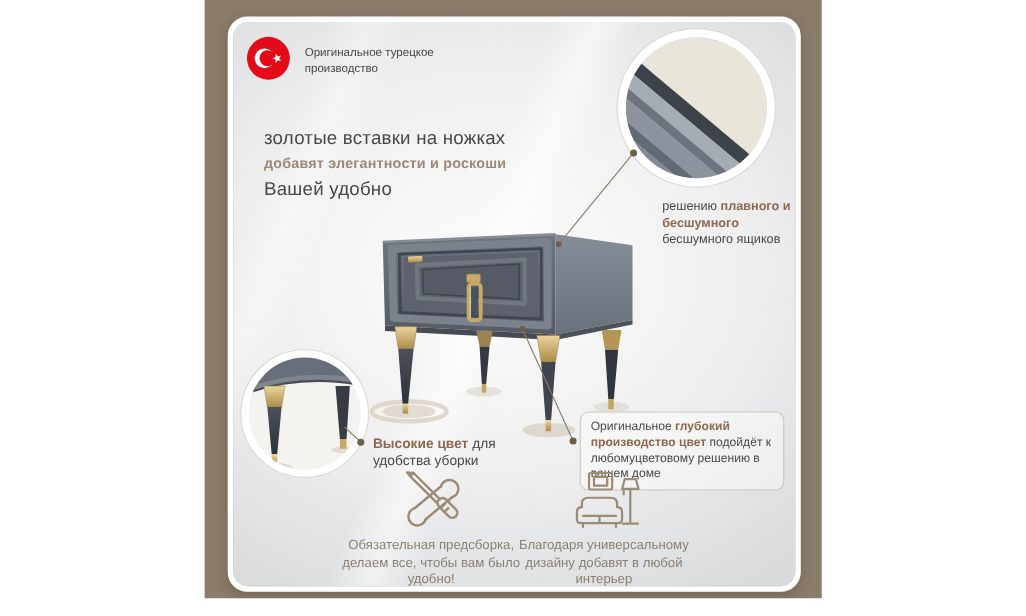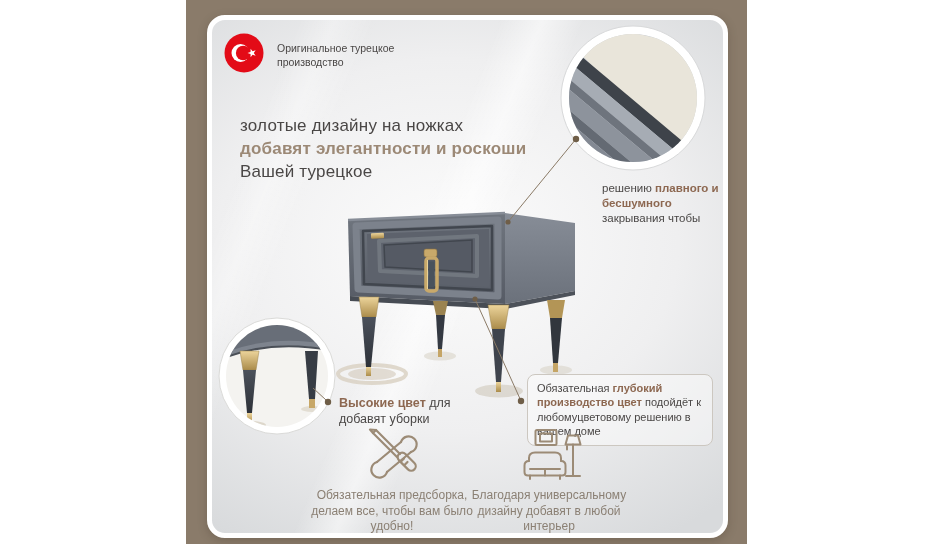--- a/index.html
+++ b/index.html
@@ -17,21 +17,21 @@
         box-shadow:0 3px 10px rgba(60,48,36,.25);}
   .card::after{content:"";position:absolute;inset:0;border-radius:13px;pointer-events:none;
         background:linear-gradient(112deg, transparent 40%, rgba(255,255,255,.55) 46%, transparent 52%),
                    linear-gradient(112deg, transparent 12%, rgba(255,255,255,.35) 17%, transparent 23%);}
   .art{position:absolute;left:0;top:0;width:933px;height:560px;pointer-events:none;}
   .badge{position:absolute;left:224px;top:33px;}
   .badge-flag{position:absolute;left:0;top:0;}
   .badge-text{position:absolute;left:53px;top:8px;width:165px;font-size:10.5px;line-height:1.35;color:var(--text-dark);}
   .heading{position:absolute;left:240px;top:114px;width:330px;}
   .h1,.h3{font-size:17px;color:var(--text-dark);line-height:23px;letter-spacing:.2px;}
-  .h2{font-size:17px;color:var(--heading-accent);font-weight:bold;line-height:23px;letter-spacing:.2px;}
+  .h2{font-size:13px;color:var(--heading-accent);font-weight:bold;line-height:23px;letter-spacing:.2px;}
   .co{color:var(--text-dark);}
   .co .acc{color:var(--callout-accent);font-weight:bold;}
   .co-mech{position:absolute;left:602px;top:181px;width:132px;font-size:11.5px;line-height:1.32;}
   .co-legs{position:absolute;left:339px;top:395px;width:138px;font-size:12.5px;line-height:1.3;}
   .co-box{position:absolute;left:527px;top:374px;width:186px;box-sizing:border-box;padding:6px 9px 7px 9px;
           border:1px solid var(--box-border);border-radius:8px;background:rgba(255,255,255,.45);
           font-size:11px;line-height:1.3;}
   .icon{position:absolute;}
   .icon-tools{left:362px;top:423px;}
   .icon-interior{left:521px;top:428px;}
@@ -168,30 +168,30 @@
     <svg class="badge-flag" width="40" height="40" viewBox="0 0 40 40">
       <circle cx="20" cy="20" r="19.5" fill="#e30b17"></circle>
       <circle cx="16.5" cy="20" r="9" fill="#ffffff"></circle>
       <circle cx="19.2" cy="20" r="7.3" fill="#e30b17"></circle>
       <polygon fill="#ffffff" points="23.5,20 26.54,18.94 26.61,15.72 28.56,18.29 31.64,17.36 29.8,20 31.64,22.64 28.56,21.71 26.61,24.28 26.54,21.06"></polygon>
     </svg>
     <div class="badge-text">Оригинальное турецкое производство</div>
   </div>
 
   <div class="heading">
-    <div class="h1">золотые дизайну на ножках</div>
+    <div class="h1">золотые вставки на ножках</div>
     <div class="h2">добавят элегантности и роскоши</div>
-    <div class="h3">Вашей турецкое</div>
+    <div class="h3">Вашей удобно</div>
   </div>
 
-  <div class="co co-mech"><span>решению </span><span class="acc">плавного и бесшумного</span><span> закрывания чтобы</span></div>
-
-  <div class="co co-legs"><span class="acc">Высокие цвет</span><span> для добавят уборки</span></div>
-
-  <div class="co co-box"><span>Обязательная </span><span class="acc">глубокий производство цвет</span><span> подойдёт к любомуцветовому решению в вашем доме</span></div>
+  <div class="co co-mech"><span>решению </span><span class="acc">плавного и бесшумного</span><span> бесшумного ящиков</span></div>
+
+  <div class="co co-legs"><span class="acc">Высокие цвет</span><span> для удобства уборки</span></div>
+
+  <div class="co co-box"><span>Оригинальное </span><span class="acc">глубокий производство цвет</span><span> подойдёт к любомуцветовому решению в вашем доме</span></div>
 
   <svg class="icon icon-tools" width="64" height="64" viewBox="0 0 64 64" fill="none" stroke="#9c8b76" stroke-width="2.2" stroke-linecap="round" stroke-linejoin="round">
     <path d="M14,7 L11,10 L35,34 M14,7 L38,31"></path>
     <path d="M11,10 L8,6.5 L14,7"></path>
     <path d="M37,31 a4.5,4.5 0 0,1 6.4,0 l9,9 a4.5,4.5 0 1,1 -6.4,6.4 l-9,-9 a4.5,4.5 0 0,1 0,-6.4 z"></path>
     <path d="M42,35.5 L39,38.5 M45.5,39 L42.5,42"></path>
     <path d="M25,49 a8,8 0 1,1 -10,-10"></path>
     <path d="M39,19 a8,8 0 1,1 10,10"></path>
     <line x1="15" y1="39" x2="39" y2="19"></line>
     <line x1="49" y1="29" x2="25" y2="49"></line>

